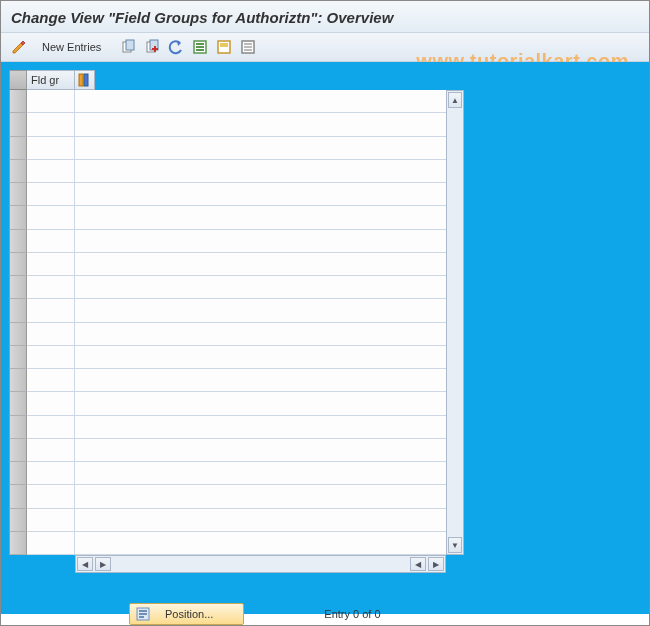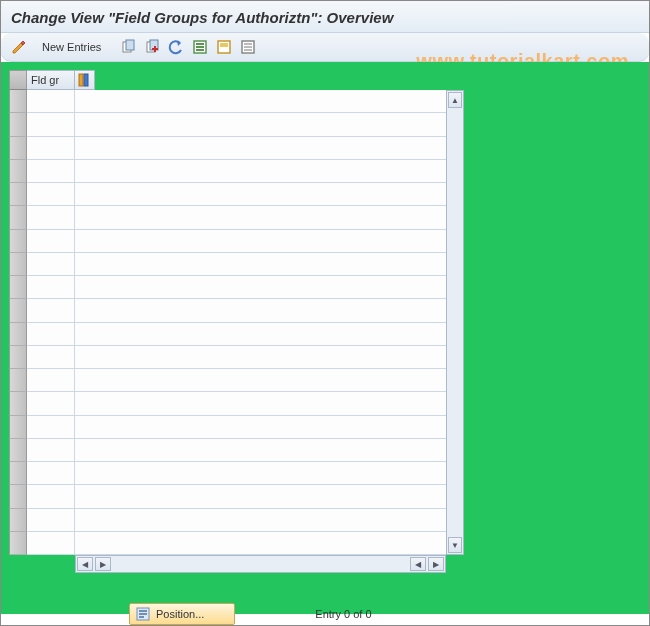--- a/index.html
+++ b/index.html
@@ -24,21 +24,20 @@
       color: #333;
     }
     .toolbar {
       background: linear-gradient(to bottom, #f2f6fa 0%, #e0e9f2 100%);
       padding: 4px 8px;
       border-bottom: 1px solid #c8d4e0;
       display: flex;
       align-items: center;
       gap: 4px;
       position: relative;
-      border-radius: 10px;
     }
     .tb-btn {
       width: 20px;
       height: 20px;
       display: inline-flex;
       align-items: center;
       justify-content: center;
       border: 1px solid transparent;
       border-radius: 2px;
       cursor: pointer;
@@ -58,21 +57,21 @@
       top: -2px;
       font-size: 20px;
       font-weight: bold;
       color: #f5b56b;
       letter-spacing: 0.5px;
       pointer-events: none;
       opacity: 0.95;
       margin-top: 19px;
     }
     .content-area {
-      background: #22c55e;
+      background: #0ea5e9;
       padding: 8px;
       height: calc(100% - 72px);
       position: relative;
     }
     .table-wrap {
       display: flex;
       flex-direction: column;
       width: 455px;
     }
     .table-frame {
@@ -213,21 +212,21 @@
     .position-btn {
       display: flex;
       align-items: center;
       background: linear-gradient(to bottom, #fff6de 0%, #fde8b6 50%, #fcdc8e 100%);
       border: 1px solid #c9a754;
       border-radius: 2px;
       padding: 3px 30px 3px 6px;
       cursor: pointer;
       font-size: 11px;
       color: #333;
-      gap: 6px;
+      gap: 15px;
     }
     .entry-text {
       font-size: 11px;
       color: #333;
       text-align: center;
     }
     svg { display: block; }
   </style>
 </head>
 <body>

